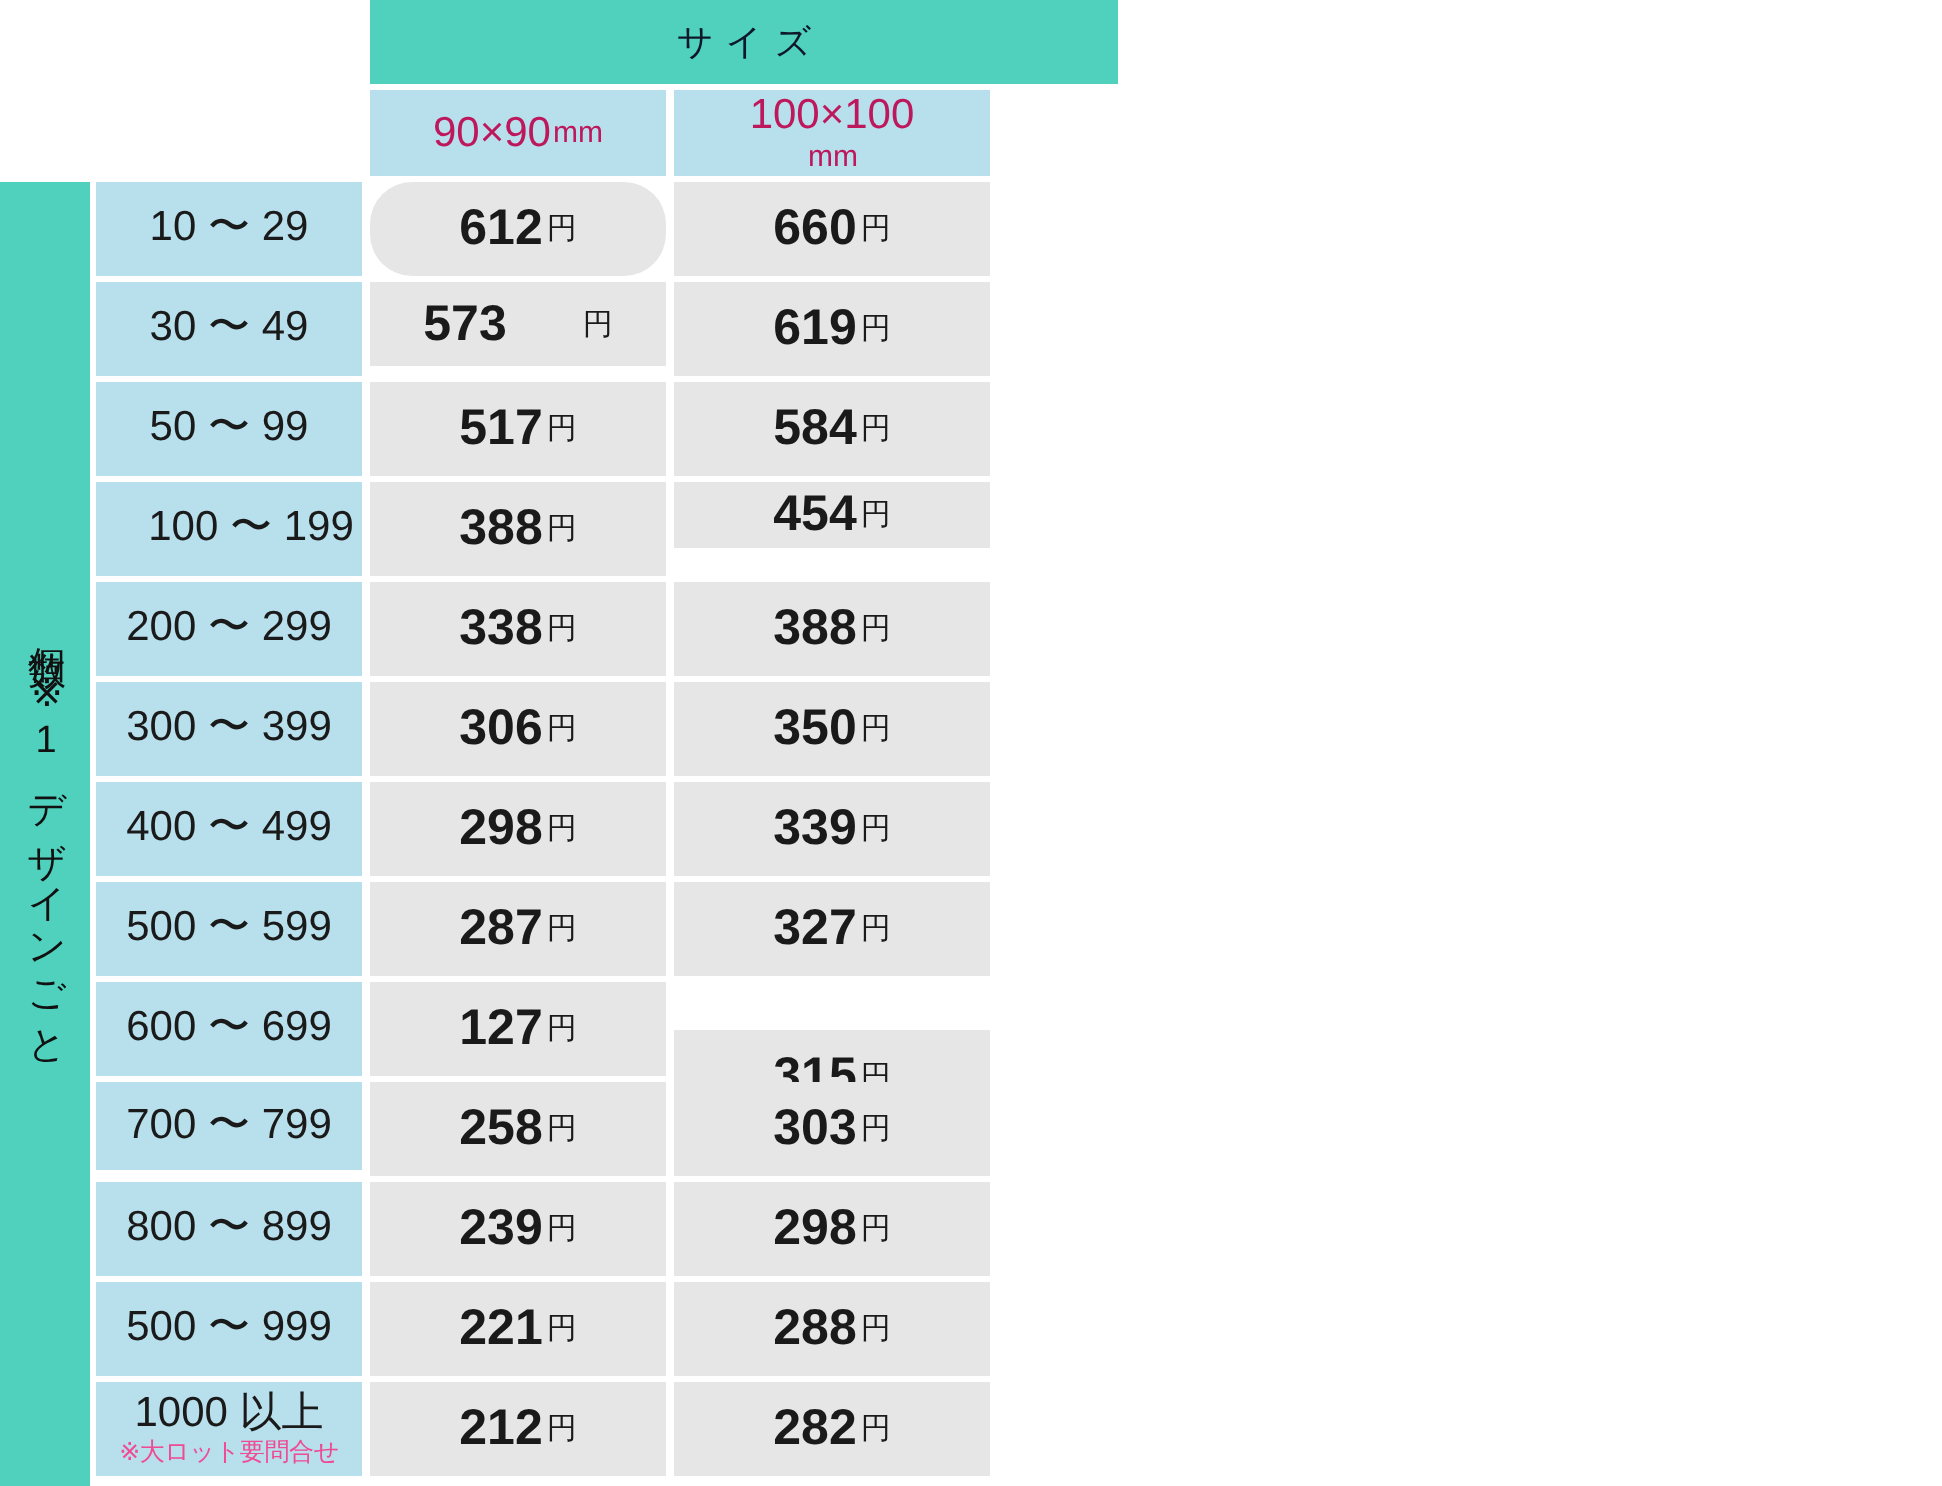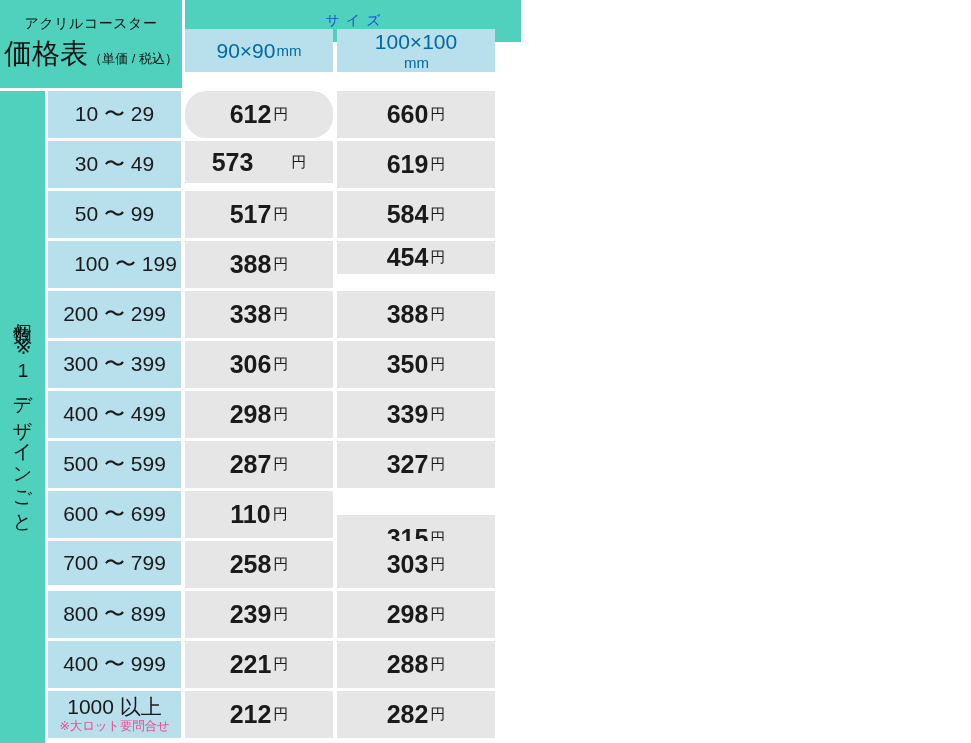--- a/index.html
+++ b/index.html
@@ -60,35 +60,35 @@
   }
   .hdr-title .sub {
     font-size: 13px;
     color: #111;
     margin-left: 1px;
   }
 
   .hdr-size {
     left: 185px;
     top: 0;
-    width: 336px;
+    width: 374px;
     height: 42px;
     background: #4fd1bd;
-    font-size: 14px;
+    font-size: 18px;
     letter-spacing: 6px;
     text-indent: 6px;
-    color: #1d4ed8;
+    color: #0f172a;
   }
 
   .hdr-col {
-    top: 29px;
+    top: 45px;
     height: 43px;
     background: #b8dfec;
     font-size: 21px;
-    color: #0369a1;
+    color: #be185d;
   }
   .hdr-col.c1 { left: 185px; width: 148px; }
   .hdr-col.c2 { left: 337px; width: 158px; flex-direction: column; }
   .hdr-col .mm {
     font-size: 15px;
     margin-left: 1px;
   }
 
   
   .vaxis {
@@ -139,27 +139,20 @@
     font-size: 15px;
     font-weight: normal;
     margin-left: 2px;
   }
 </style>
 </head>
 <body>
 
 <div class="price-table-wrap">
 
-  <div class="cell hdr-title">
-    <div class="product">アクリルコースター</div>
-    <div class="titleline">
-      <span class="main">価格表</span>
-      <span class="sub">（単価 / 税込）</span>
-    </div>
-  </div>
 
   <div class="cell hdr-size">サイズ</div>
 
   <div class="cell hdr-col c1">
     <span>90×90</span>
       <span class="mm">mm</span>
   </div>
 
   <div class="cell hdr-col c2">
     <span>100×100</span>
@@ -256,21 +249,21 @@
         <span class="yen">円</span>
       </div>
       <div class="cell price c2" style="top: 441px; height: 47px;">
         <span>327</span>
         <span class="yen">円</span>
       </div>
       <div class="cell qty" style="top: 491px; height: 47px;">
         <span>600 〜 699</span>
       </div>
       <div class="cell price c1" style="top: 491px; height: 47px;">
-        <span>110</span>
+        <span>127</span>
         <span class="yen">円</span>
       </div>
       <div class="cell price c2" style="top: 491px; height: 47px; margin-top: 24px;">
         <span>315</span>
         <span class="yen">円</span>
       </div>
       <div class="cell qty" style="top: 541px; height: 44px;">
         <span>700 〜 799</span>
       </div>
       <div class="cell price c1" style="top: 541px; height: 47px;">
@@ -286,21 +279,21 @@
       </div>
       <div class="cell price c1" style="top: 591px; height: 47px;">
         <span>239</span>
         <span class="yen">円</span>
       </div>
       <div class="cell price c2" style="top: 591px; height: 47px;">
         <span>298</span>
         <span class="yen">円</span>
       </div>
       <div class="cell qty" style="top: 641px; height: 47px;">
-        <span>400 〜 999</span>
+        <span>500 〜 999</span>
       </div>
       <div class="cell price c1" style="top: 641px; height: 47px;">
         <span>221</span>
         <span class="yen">円</span>
       </div>
       <div class="cell price c2" style="top: 641px; height: 47px;">
         <span>288</span>
         <span class="yen">円</span>
       </div>
       <div class="cell qty" style="top: 691px; height: 47px;">

